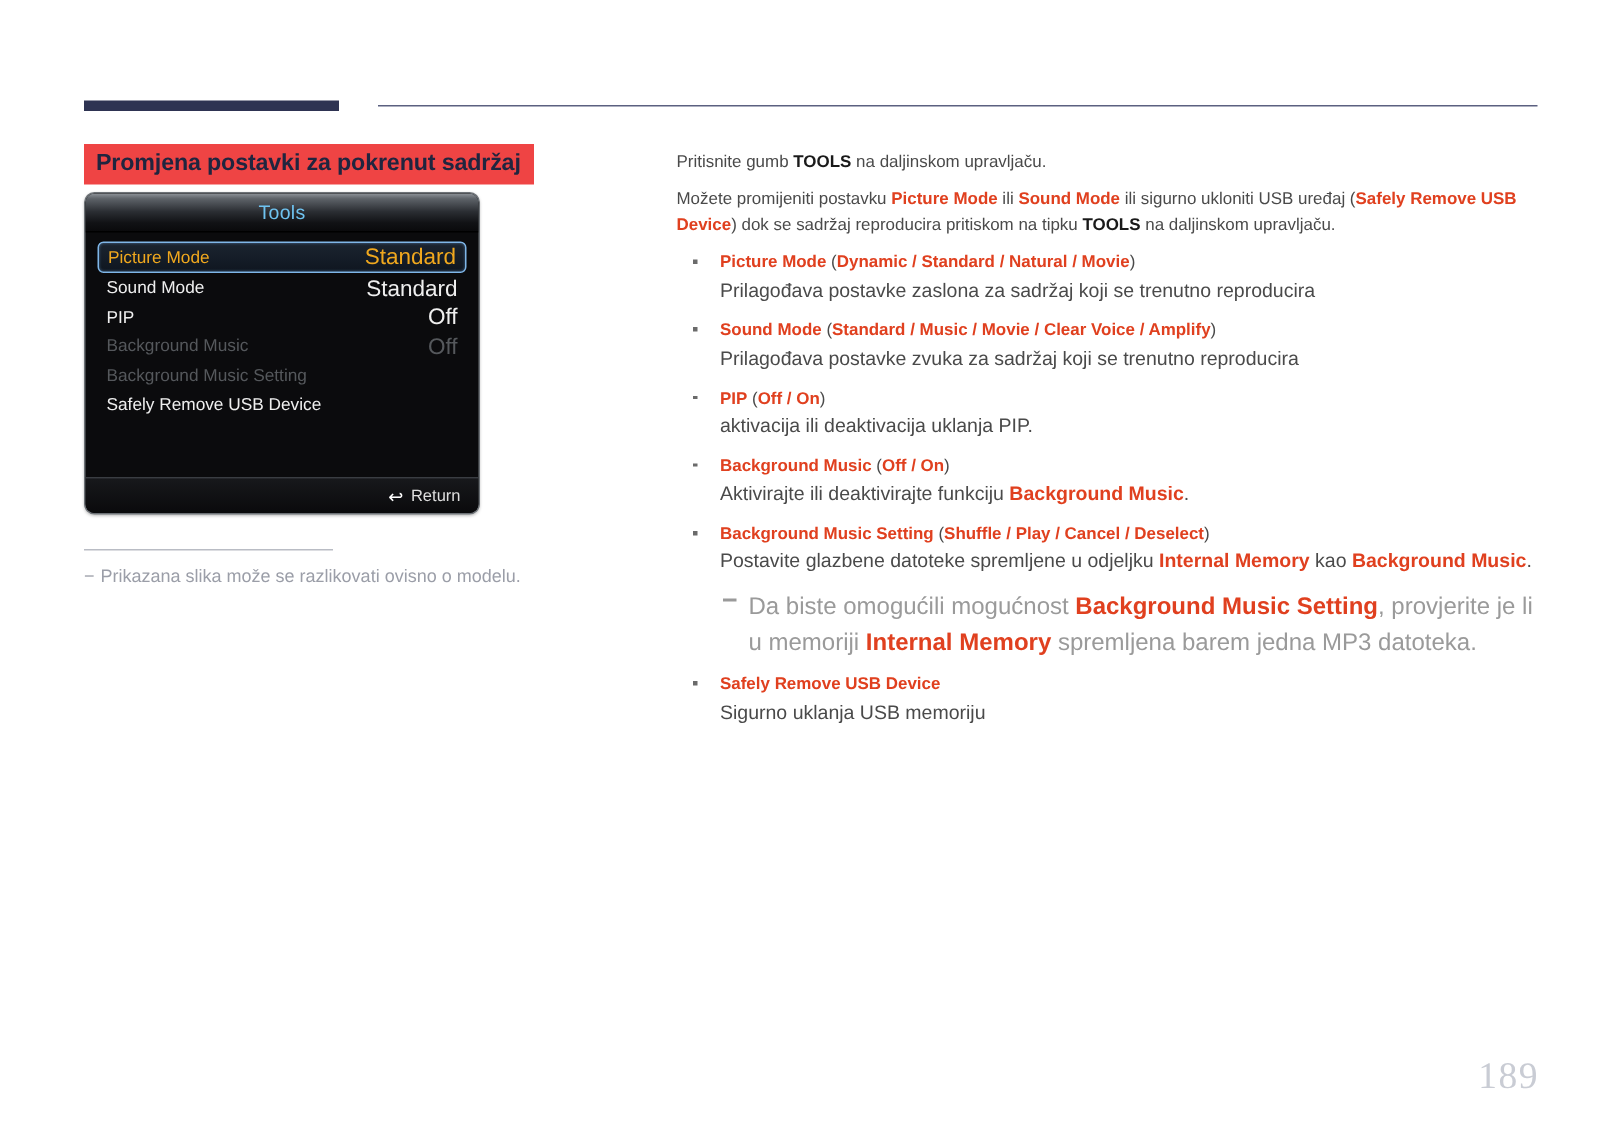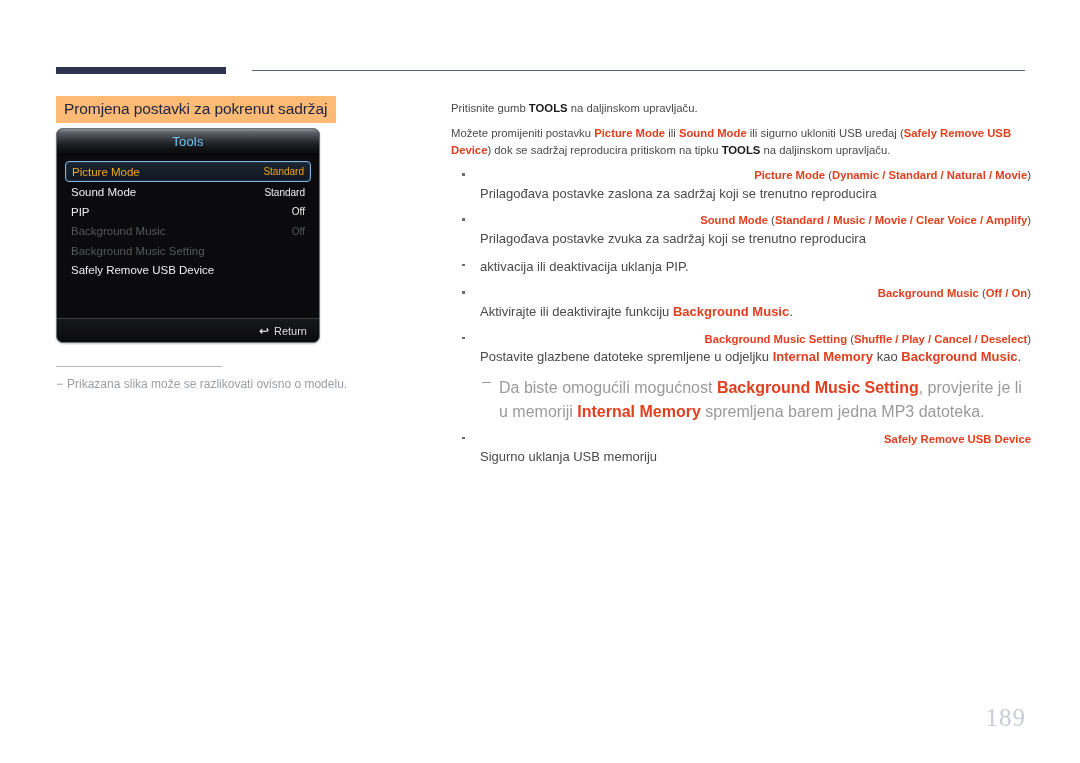--- a/index.html
+++ b/index.html
@@ -19,24 +19,24 @@
   .hdr-line {
     position: absolute; left: 252px; top: 70px;
     width: 773px; height: 1px; background: #5b6080;
   }
 
   
   .left-col { position: absolute; left: 56px; top: 96px; width: 380px; }
 
   .section-title {
     display: inline-block;
-    background: #fdba74;
+    background: #ef4444;
     color: #20253f;
     font-size: 15.5px;
-    font-weight: normal;
+    font-weight: bold;
     letter-spacing: -0.1px;
     padding: 4px 9px 5px 8px;
     line-height: 1.15;
     white-space: nowrap;
   }
 
   
   .osd {
     position: absolute; left: 56px; top: 128px;
     width: 264px; height: 215px;
@@ -59,21 +59,21 @@
   .osd-body { padding: 6px 8px 0 8px; height: 163px; }
   .osd-row {
     position: relative;
     height: 19px;
     display: flex; align-items: center; justify-content: space-between;
     padding: 0 6px;
     color: #efefef;
     font-size: 11.5px;
     margin-bottom: .5px;
   }
-  .osd-row .val { font-size: 10px; }
+  .osd-row .val { font-size: 15px; }
   .osd-row.selected {
     background: linear-gradient(to bottom, #1b2430, #0f1620);
     border: 1px solid #7fb6e8;
     border-radius: 4px;
     color: #f0a81e;
     height: 21px;
     box-shadow: 0 0 2px rgba(120,180,240,.5) inset;
   }
   .osd-row.selected .val { color: #f0a81e; }
   .osd-row.disabled { color: #55585c; }
@@ -115,21 +115,21 @@
   .para { margin-bottom: 9px; }
   b.k { color: #1a1a1a; font-weight: bold; }
   span.r { color: #e0401f; font-weight: bold; }
 
   ul.bullets { list-style: none; margin: 0; padding: 0; }
   ul.bullets > li { position: relative; padding-left: 29px; margin-bottom: 9px; }
   ul.bullets > li .sq {
     position: absolute; left: 11px; top: 6px;
     width: 2.5px; height: 2.5px; background: #6b6b6b;
   }
-  .bl-head { font-size: 11.3px; line-height: 1.45; margin-bottom: 1px; text-align: right; }
+  .bl-head { font-size: 11.3px; line-height: 1.45; margin-bottom: 1px; }
   .bl-desc { font-size: 13px; color: #4a4a4a; line-height: 1.45; }
 
   .note {
     position: relative;
     margin: 9px 0 9px 2px;
     padding-left: 17px;
     color: #9a9a9a;
     font-size: 16px;
     line-height: 1.5;
   }
@@ -220,20 +220,21 @@
       </li>
 
       <li>
         <span class="sq"></span>
         <div class="bl-head"><span class="r">Sound Mode</span> <span>(</span><span class="r">Standard / Music / Movie / Clear Voice / Amplify</span><span>)</span></div>
         <div class="bl-desc">Prilagođava postavke zvuka za sadržaj koji se trenutno reproducira</div>
       </li>
 
       <li>
         <span class="sq"></span>
+        <div class="bl-head"><span class="r">PIP</span> <span>(</span><span class="r">Off / On</span><span>)</span></div>
         <div class="bl-desc">aktivacija ili deaktivacija uklanja PIP.</div>
       </li>
 
       <li>
         <span class="sq"></span>
         <div class="bl-head"><span class="r">Background Music</span> <span>(</span><span class="r">Off / On</span><span>)</span></div>
         <div class="bl-desc"><span>Aktivirajte ili deaktivirajte funkciju </span><span class="r">Background Music</span><span>.</span></div>
       </li>
 
       <li>

